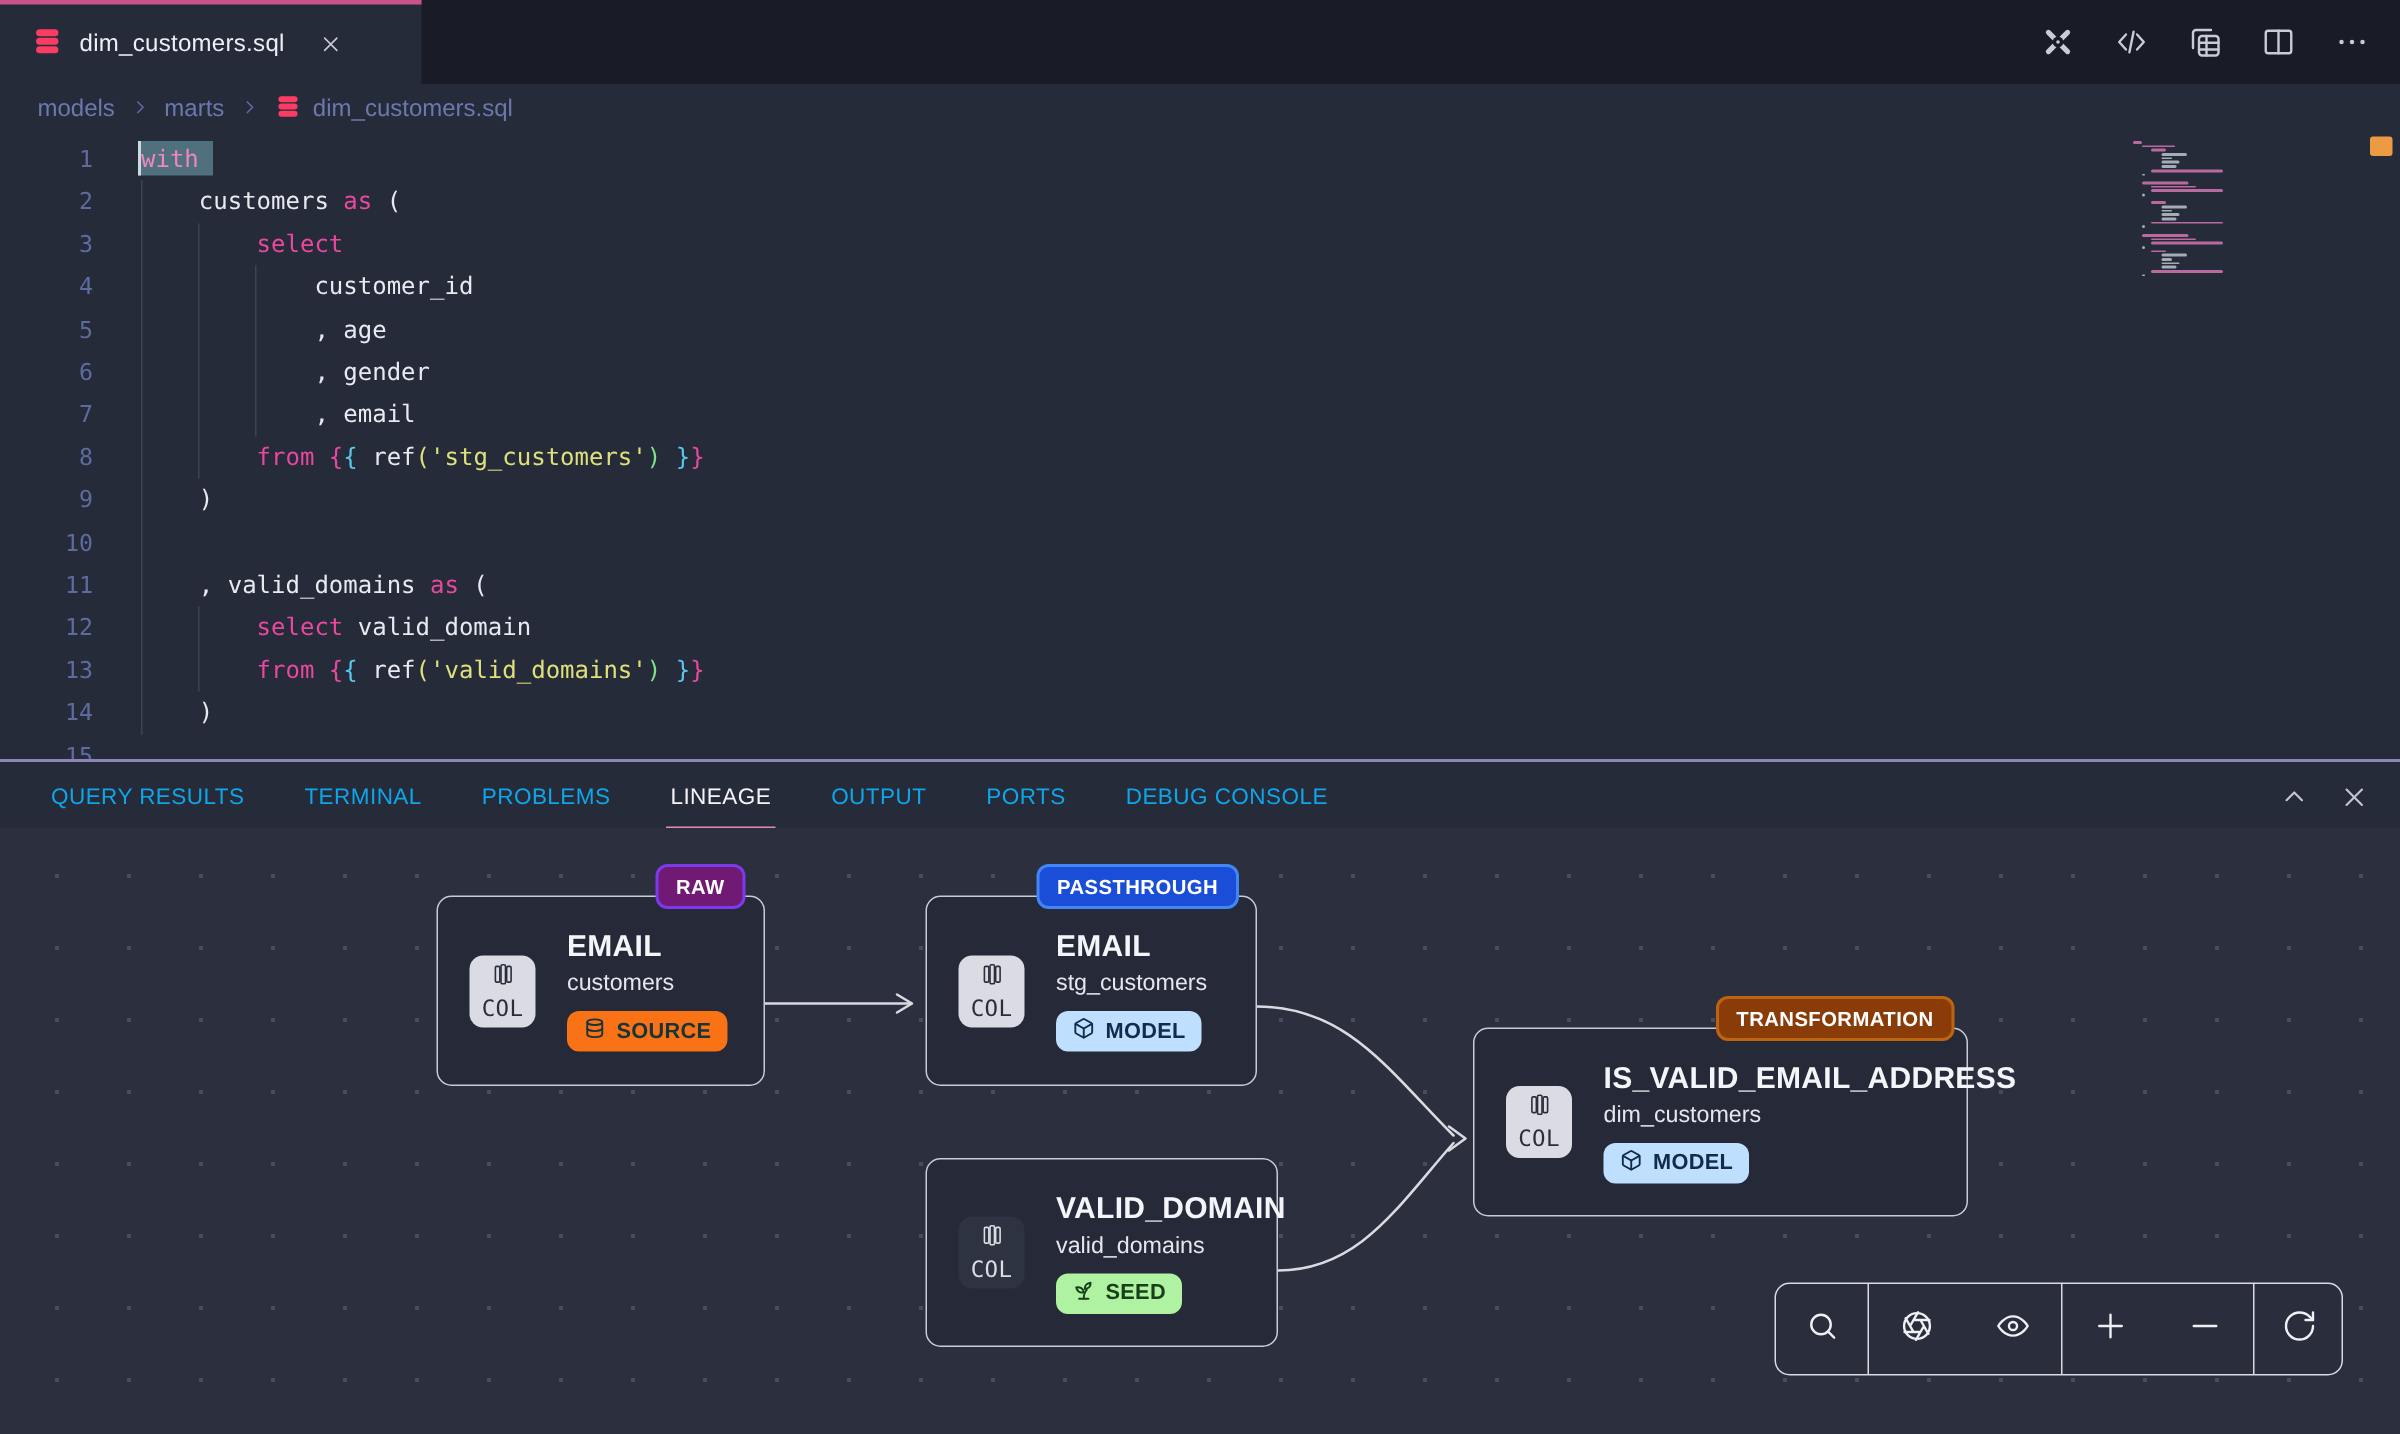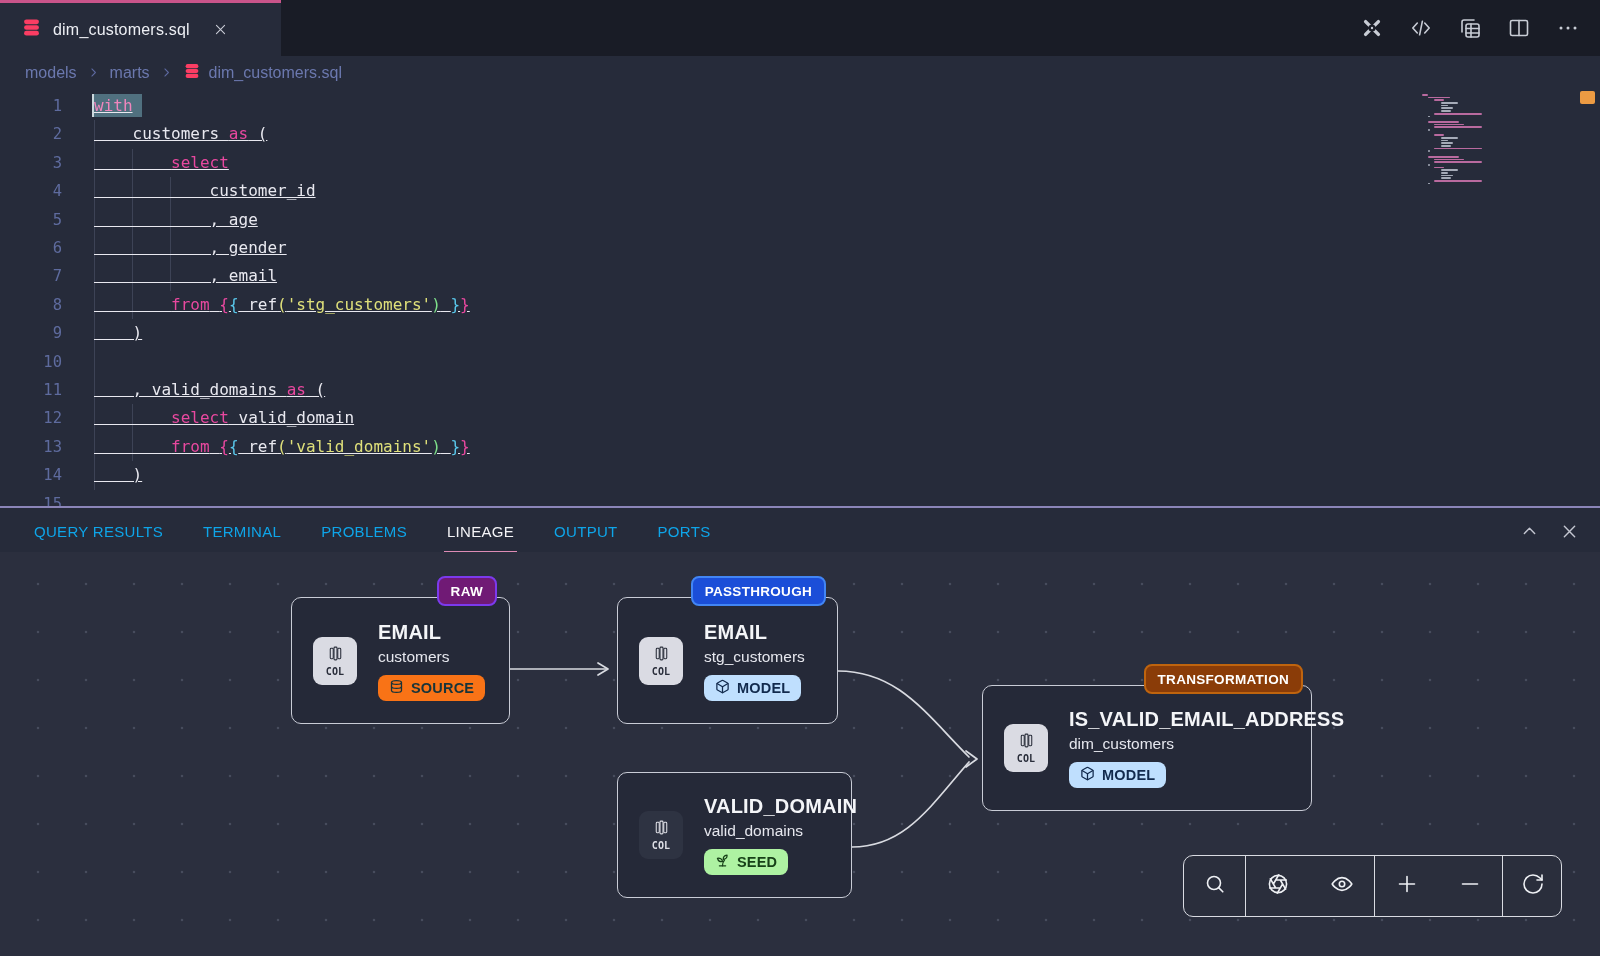--- a/index.html
+++ b/index.html
@@ -22,21 +22,21 @@
        display:flex;align-items:center;padding-left:25px;gap:10px;color:#6b78ae;font-size:16px;}
   .crumb{display:flex;align-items:center;gap:8px;}
   .crumb-sep{color:#5d69a0;font-size:15px;}
 
   
   .editor{position:absolute;top:90px;left:0;right:0;height:416px;background:#262b3a;overflow:hidden;}
   .code-line{position:absolute;left:0;right:0;height:28.4px;line-height:28.4px;white-space:pre;
        font-family:"DejaVu Sans Mono",monospace;font-size:16px;color:#e9e9f0;}
   .ln{position:absolute;left:0;width:62px;text-align:right;color:#5e6b9e;
       font-family:"DejaVu Sans Mono",monospace;font-size:15.5px;}
-  .ct{position:absolute;left:94px;text-decoration:underline;}
+  .ct{position:absolute;left:94px;}
   .kw,.pk{color:#e8489f;text-align:center;} .cy{color:#59c7ea;} .str,.yl{color:#dfe07a;} .gr{color:#7ee08a;}
   .sel{background:#50707f;color:#ef86bd;padding:2px 9px 2px 0;border-left:2px solid #cdd9de;margin-left:-2px;}
   .guide{position:absolute;width:1px;background:#3d4356;}
   .minimap{position:absolute;right:68px;top:4px;width:110px;}
   .mm-bar{height:1.7px;margin-bottom:1px;border-radius:1px;}
   .scroll-marker{position:absolute;right:5px;top:1px;width:15px;height:13px;background:#ec9b43;border-radius:2px;}
 
   
   .panel-header{position:absolute;top:506px;left:0;right:0;height:46px;background:#262b3a;
       border-top:2px solid #8b85b8;box-sizing:content-box;display:flex;align-items:stretch;
@@ -52,21 +52,21 @@
   .canvas{position:absolute;top:552px;left:0;right:0;height:404px;background:#2b2f3e;
       background-image:radial-gradient(circle,#474c5d 1.4px,transparent 1.6px);
       background-size:48px 48px;background-position:14px 8px;}
   .edges{position:absolute;inset:0;pointer-events:none;}
   .lnode{position:absolute;background:#252938;border:1px solid #c9ccd6;border-radius:10px;
       box-sizing:border-box;display:flex;align-items:center;padding:0 18px 0 21px;gap:21px;}
   .colchip{width:44px;height:48px;border-radius:9px;flex:none;display:flex;flex-direction:column;
       align-items:center;justify-content:center;gap:0px;}
   .colchip.light{background:#dadbe3;color:#2a2e3b;}
   .colchip.dark{background:#2e3342;color:#dcdde4;}
-  .colchip .col-txt{font-family:"DejaVu Sans Mono",monospace;font-size:10px;font-weight:700;letter-spacing:.2px;}
+  .colchip .col-txt{font-family:"DejaVu Sans Mono",monospace;font-size:15px;font-weight:400;letter-spacing:.2px;}
   .node-body{display:flex;flex-direction:column;align-items:flex-start;}
   .node-title{font-size:20px;font-weight:600;color:#f4f5f8;letter-spacing:.2px;}
   .node-sub{font-size:15.5px;color:#e6e7ee;margin-top:4px;}
   .type-badge{margin-top:9px;display:inline-flex;align-items:center;gap:7px;border-radius:8px;
       padding:4px 11px;font-size:14.5px;font-weight:600;letter-spacing:.2px;}
   .tag-badge{position:absolute;top:-22px;height:30px;display:flex;align-items:center;border-radius:8px;
       padding:0 12px;font-size:13.5px;font-weight:600;color:#ffffff;letter-spacing:.3px;box-sizing:border-box;}
 
   
   .gtoolbar{position:absolute;left:1183px;top:303px;width:379px;height:62px;background:#2a2e3c;
@@ -225,20 +225,21 @@
     <div class="scroll-marker" data-interactable="false"></div>
   </div>
 
   <div class="panel-header" id="panel-header" data-interactable="false">
       <div class="ptab" data-interactable="true">QUERY RESULTS</div>
       <div class="ptab" data-interactable="true">TERMINAL</div>
       <div class="ptab" data-interactable="true">PROBLEMS</div>
       <div class="ptab active" data-interactable="true">LINEAGE</div>
       <div class="ptab" data-interactable="true">OUTPUT</div>
       <div class="ptab" data-interactable="true">PORTS</div>
+      <div class="ptab" data-interactable="true">DEBUG CONSOLE</div>
       <div class="panel-actions" data-interactable="false">
         <span class="icon" data-interactable="true">
           <svg width="19" height="19" viewBox="0 0 24 24" fill="none" stroke="currentColor" stroke-width="1.8" stroke-linecap="round" stroke-linejoin="round">
             <path d="m5.5 14.5 6.5-6.5 6.5 6.5"></path>
           </svg>
         </span>
         <span class="icon" data-interactable="true">
           <svg width="19" height="19" viewBox="0 0 24 24" fill="none" stroke="currentColor" stroke-width="1.8" stroke-linecap="round" stroke-linejoin="round">
             <path d="M5.5 5.5l13 13M18.5 5.5l-13 13"></path>
           </svg>

